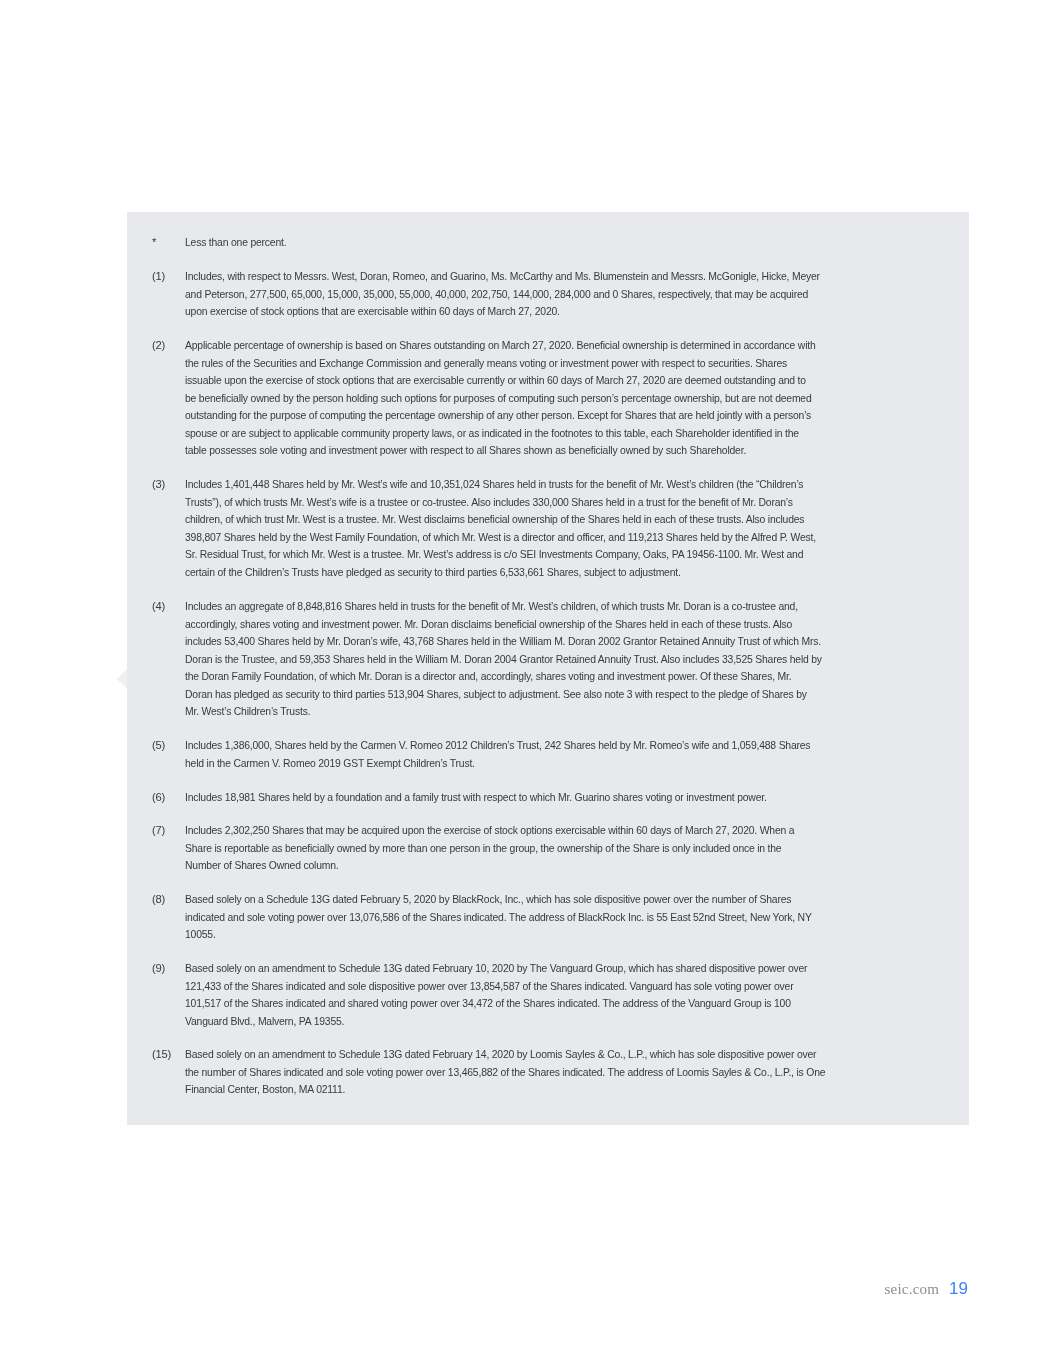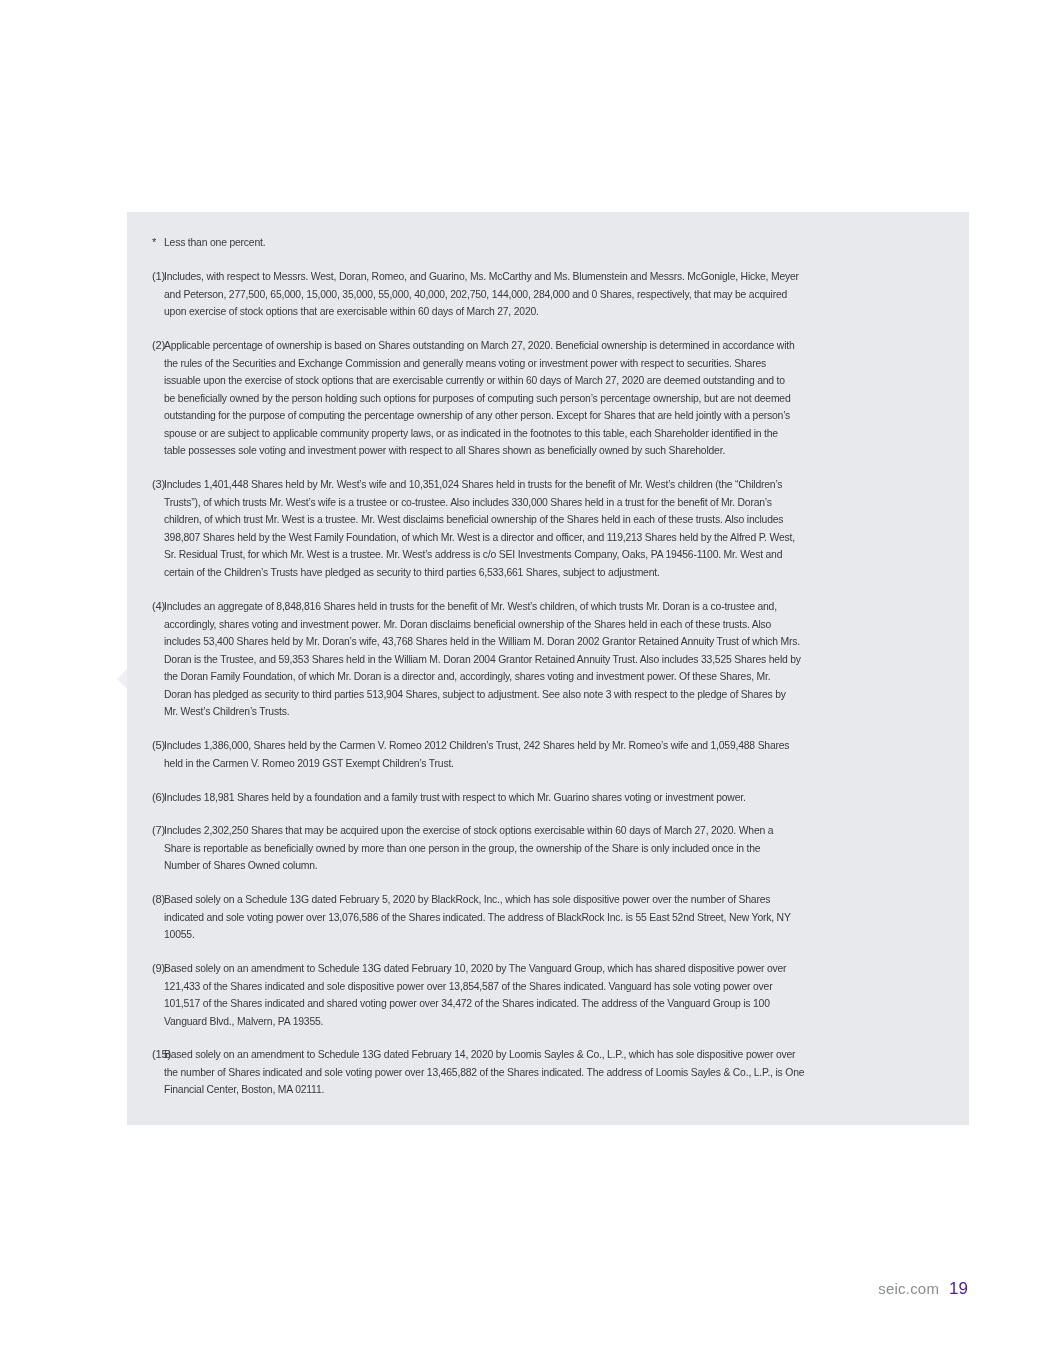--- a/index.html
+++ b/index.html
@@ -18,31 +18,31 @@
   }
   .note {
     position: absolute; left: 0; width: 842px;
   }
   .marker {
     position: absolute; left: 25px; font-size: 11.2px; line-height: 17.5px;
     white-space: nowrap; letter-spacing: -0.2px;
   }
   .marker.star { left: 25px; }
   .body {
-    position: absolute; left: 37px; width: 790px;
+    position: absolute; left: 58px; width: 790px;
   }
   .line {
     display: block; font-size: 11.2px; line-height: 17.5px; white-space: nowrap;
     letter-spacing: -0.22px; transform-origin: left center; transform: scaleX(0.93);
   }
   .footer {
     position: absolute; top: 1279px; right: 80px; display: flex; align-items: baseline; gap: 10px;
   }
-  .site { font-size: 15px; color: #8a8d92; letter-spacing: 0.2px; }
-  .page-num { font-size: 17px; color: #4c1d95; }
+  .site { font-size: 15px; color: #8a8d92; letter-spacing: 0.2px; font-family: Liberation Serif, serif; }
+  .page-num { font-size: 17px; color: #3b82f6; }
 </style>
 </head>
 <body>
 
 <div class="notch"></div>
 
 <div class="notes-box">
 
   <div class="note" style="top:22px">
     <span class="marker star">*</span>

